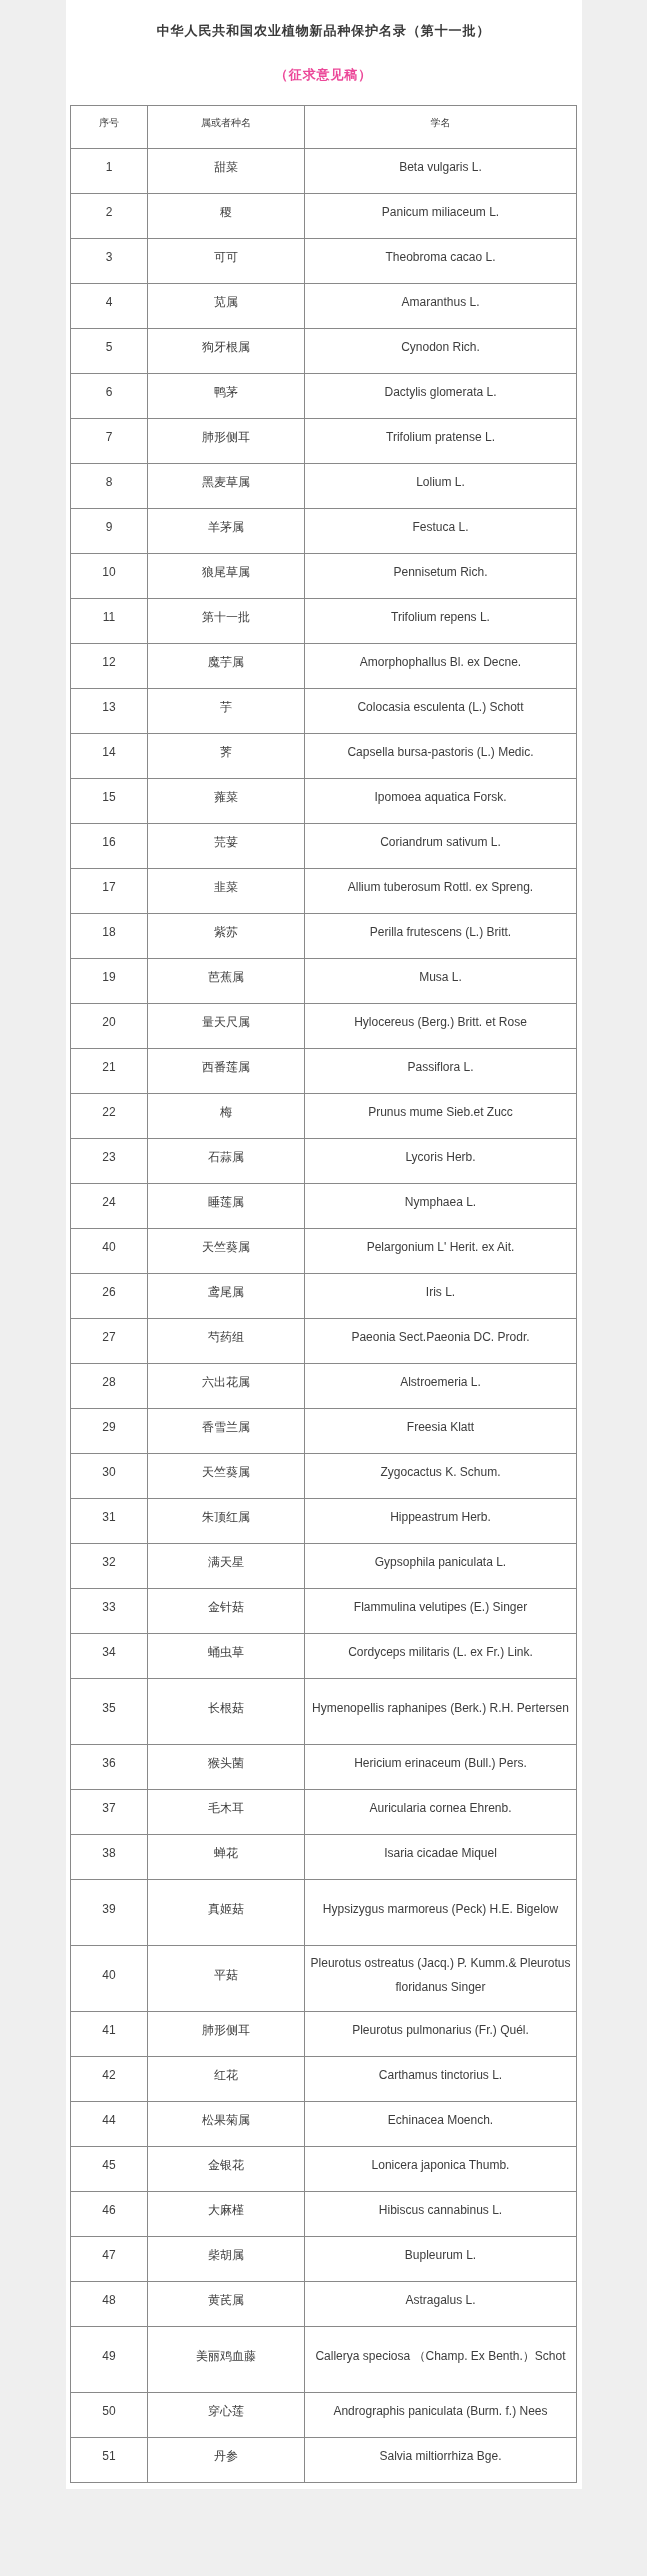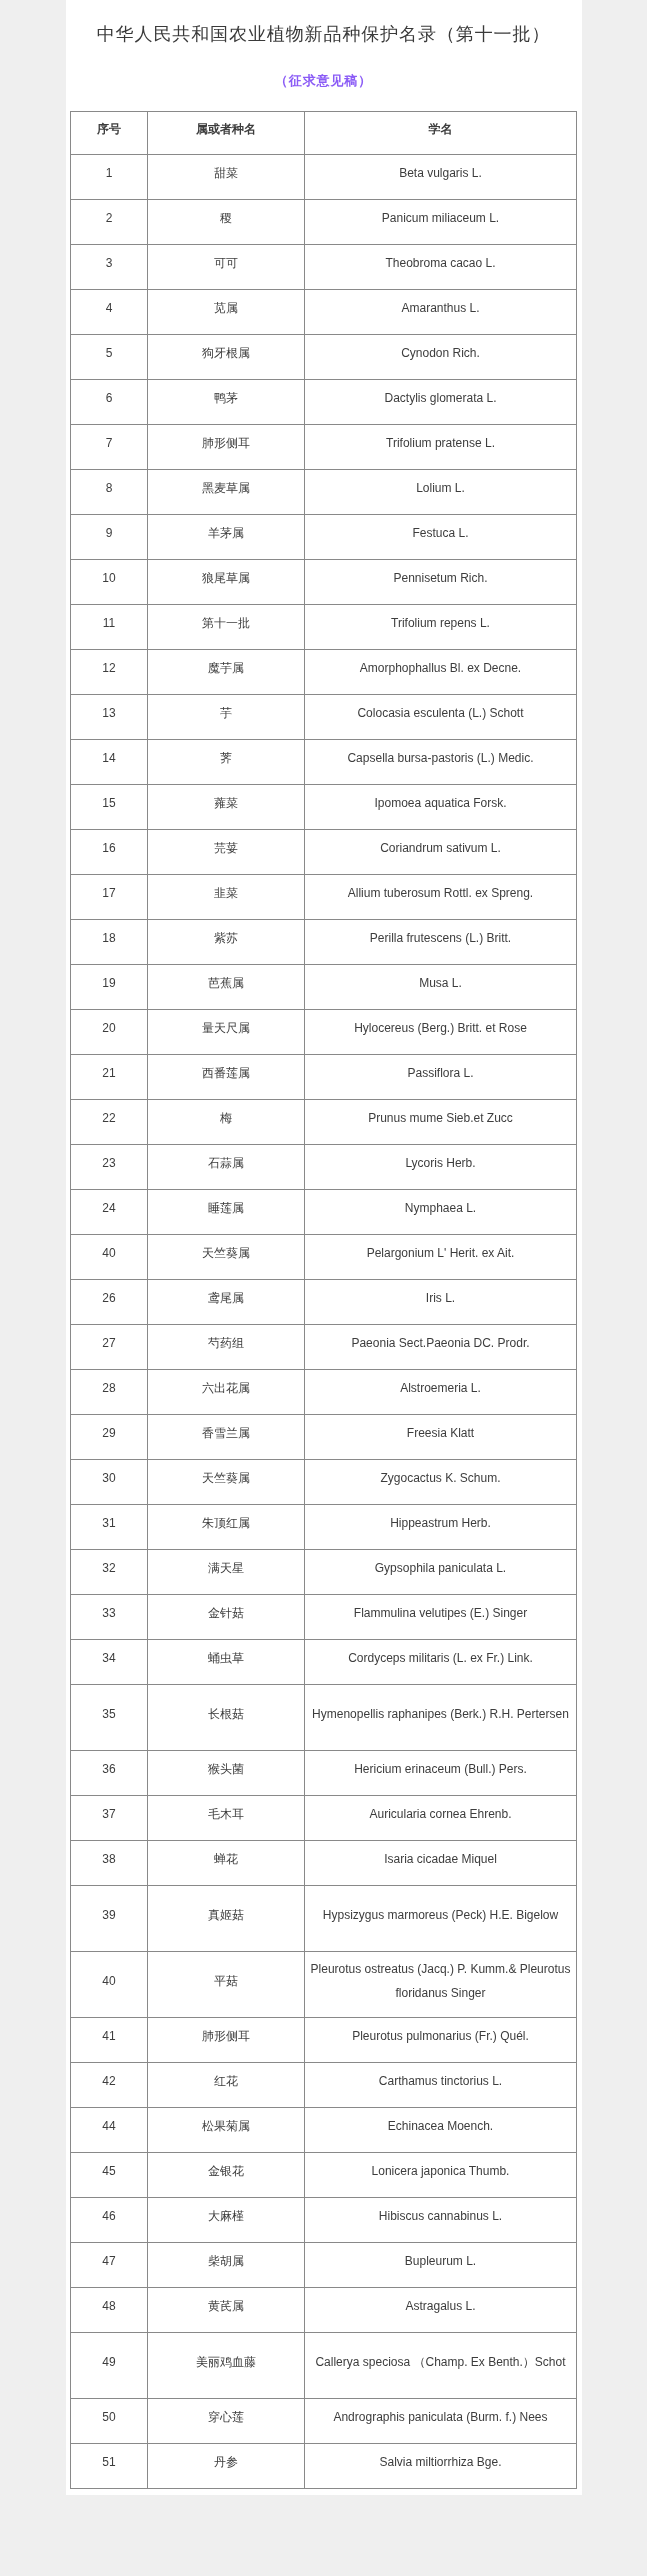--- a/index.html
+++ b/index.html
@@ -22,31 +22,31 @@
     width:516px;
     margin:0 auto;
     background:var(--card-bg);
     padding:0 0 6.8px 0;
   }
   .title-block{
     padding-top:22px;
   }
   .doc-title{
     text-align:center;
-    font-size:18px;
-    font-weight:normal;
+    font-size:13px;
+    font-weight:bold;
     color:#3a3a3a;
     margin:0;
     letter-spacing:0.9px;
   }
   .doc-subtitle{
     text-align:center;
     font-size:13px;
     font-weight:bold;
-    color:#8b5cf6;
+    color:#ec4899;
     margin:0;
     padding-top:26px;
     padding-bottom:20.5px;
     letter-spacing:0.9px;
   }
   table.species-table{
     width:506px;
     margin:0 auto;
     border-collapse:collapse;
     table-layout:fixed;
@@ -62,22 +62,22 @@
     text-align:center;
     vertical-align:middle;
     font-size:12px;
     color:var(--text);
     padding:1.7px 5.1px 8.5px 5.1px;
     line-height:2;
     overflow:hidden;
   }
   .species-table th{
     height:43px;
-    font-weight:bold;
-    font-size:12px;
+    font-weight:normal;
+    font-size:10px;
   }
   .species-table td{
     height:45px;
     font-weight:normal;
   }
   .species-table tr.tall td{
     height:66px;
   }
 </style>
 </head>

